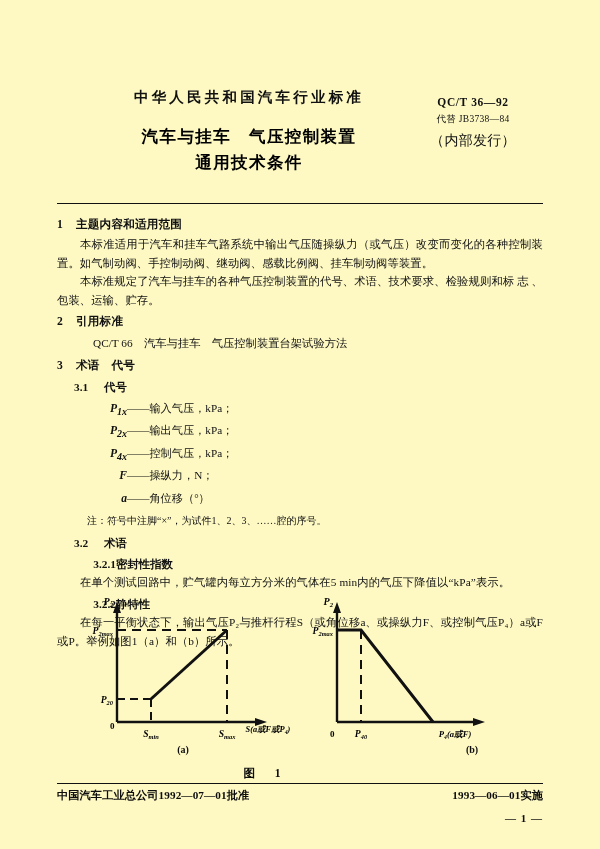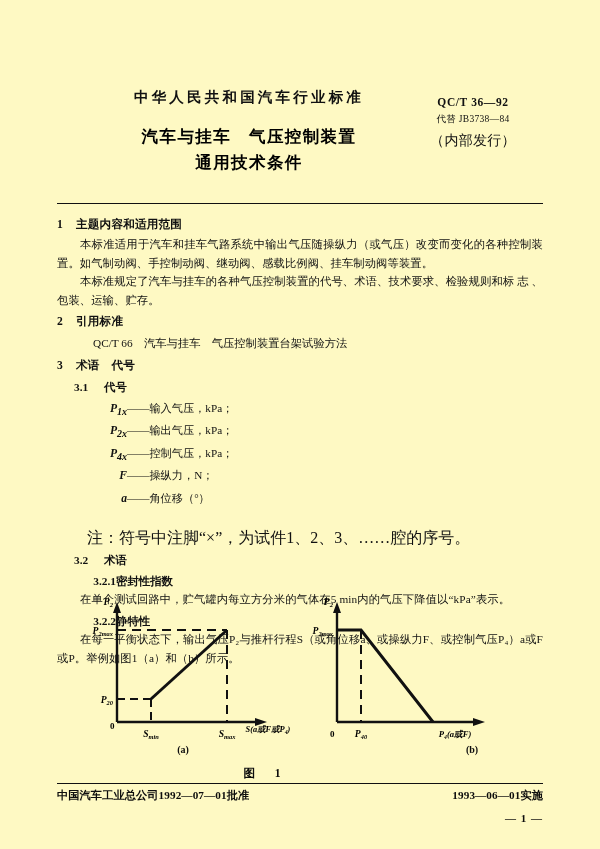--- a/index.html
+++ b/index.html
@@ -156,22 +156,22 @@
   .sym-name .sub {
     font-style: italic;
     font-size: 10px;
     vertical-align: sub;
   }
   .sym-desc {
     font-size: 11.2px;
   }
   .note-line {
     padding-left: 30px;
-    font-size: 16px;
-    margin-top: 18px;
+    font-size: 10px;
+    margin-top: 1px;
   }
 
   
   .fig-zone {
     position: absolute;
     left: 57px;
     top: 596px;
     width: 486px;
     height: 170px;
   }

